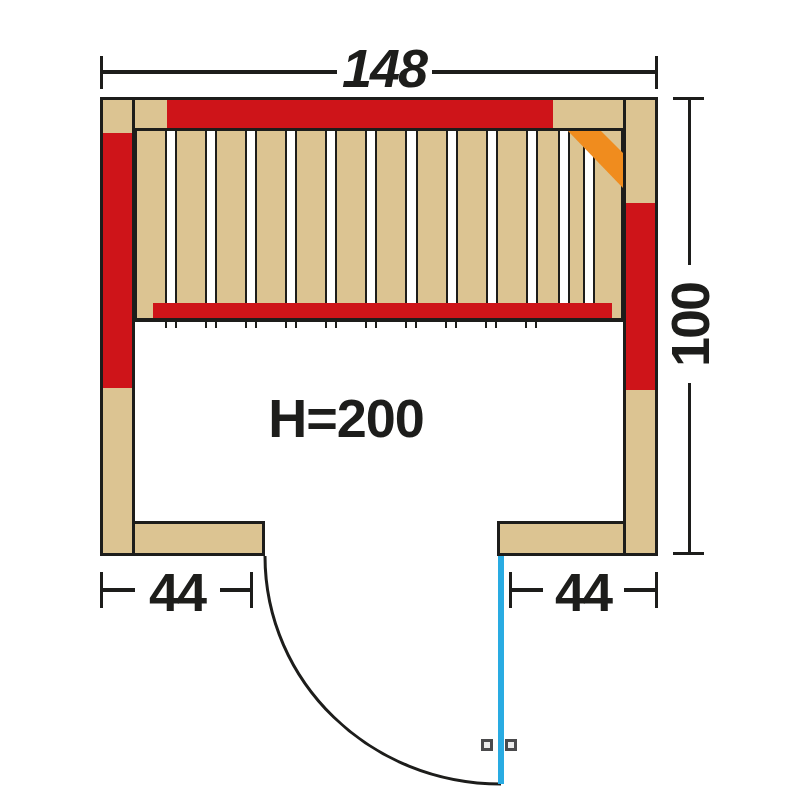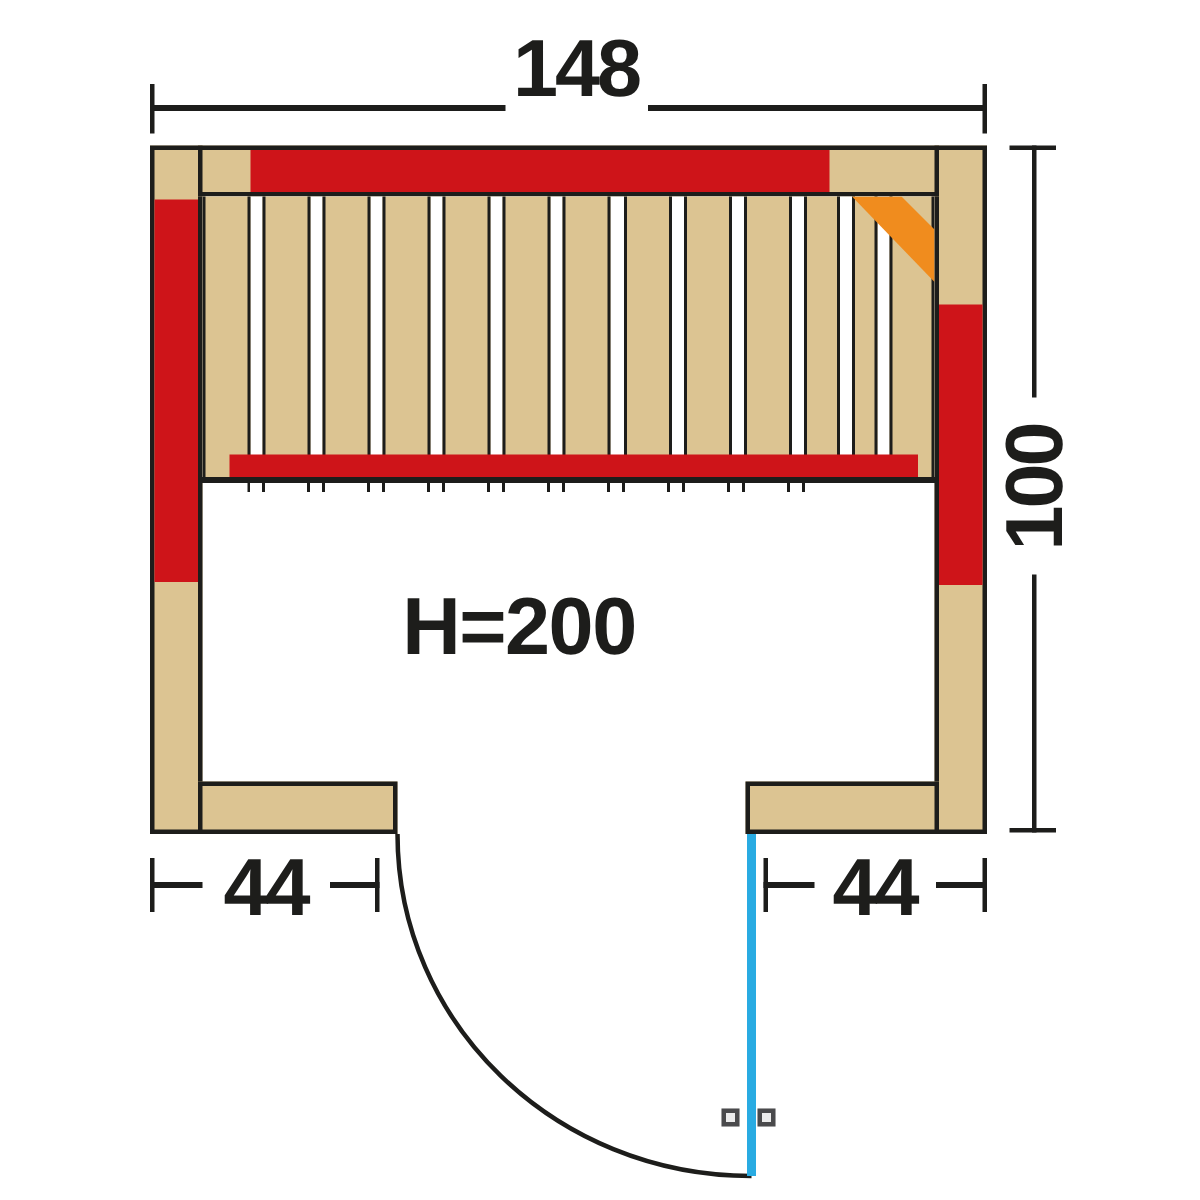--- a/index.html
+++ b/index.html
@@ -52,21 +52,21 @@
 </style>
 </head>
 <body>
 
 <div id="stage">
 
   <div class="dim-line" style="left:100px;top:56px;width:3px;height:33px;"></div>
   <div class="dim-line" style="left:655px;top:56px;width:3px;height:33px;"></div>
   <div class="dim-line" style="left:100px;top:70px;width:237px;height:4px;"></div>
   <div class="dim-line" style="left:432px;top:70px;width:226px;height:4px;"></div>
-  <div class="dim-label" style="left:384px;top:46px;">148</div>
+  <div class="dim-label" style="left:384px;top:68px;font-style:italic;">148</div>
 
   <div class="dim-line" style="left:673px;top:97px;width:31px;height:3px;"></div>
   <div class="dim-line" style="left:673px;top:552px;width:31px;height:3px;"></div>
   <div class="dim-line" style="left:688px;top:97px;width:3px;height:168px;"></div>
   <div class="dim-line" style="left:688px;top:383px;width:3px;height:172px;"></div>
   <div class="dim-label rot" style="left:690px;top:325px;">100</div>
 
   <div class="wall" style="left:100px;top:97px;width:35px;height:459px;">
     <div class="wall-seg" style="left:0;right:0;top:33px;height:255px;"></div>
   </div>

